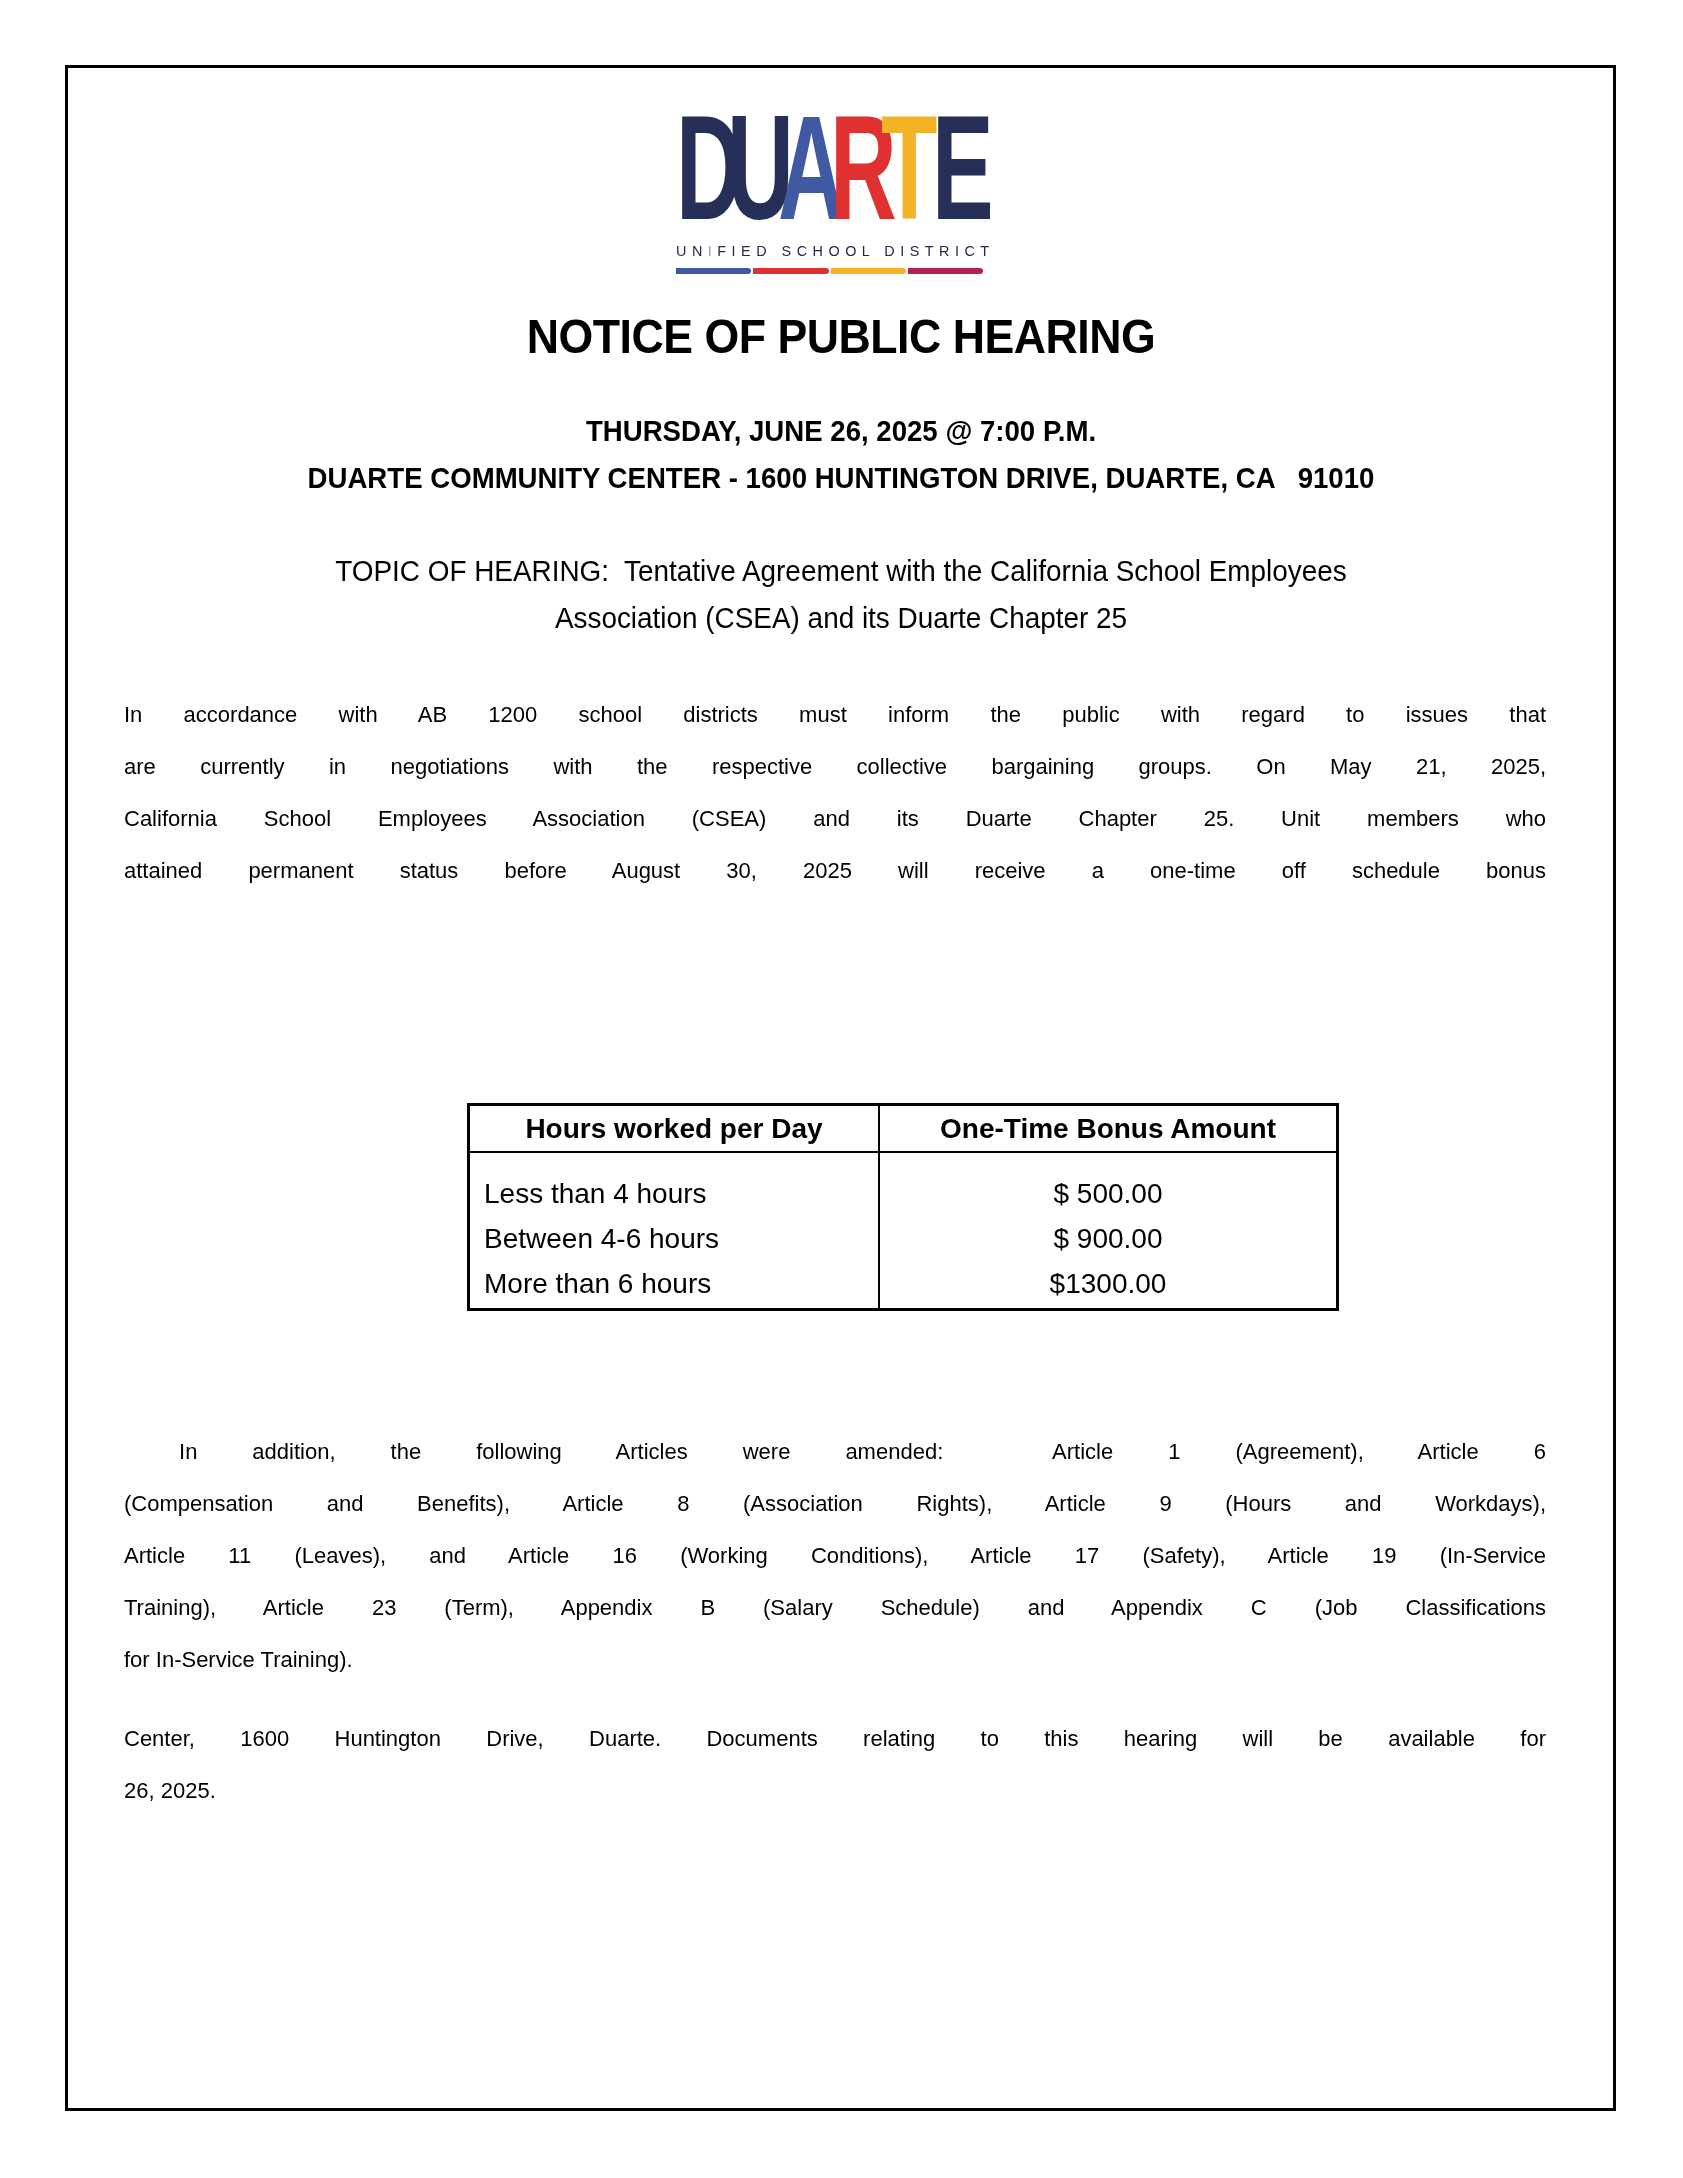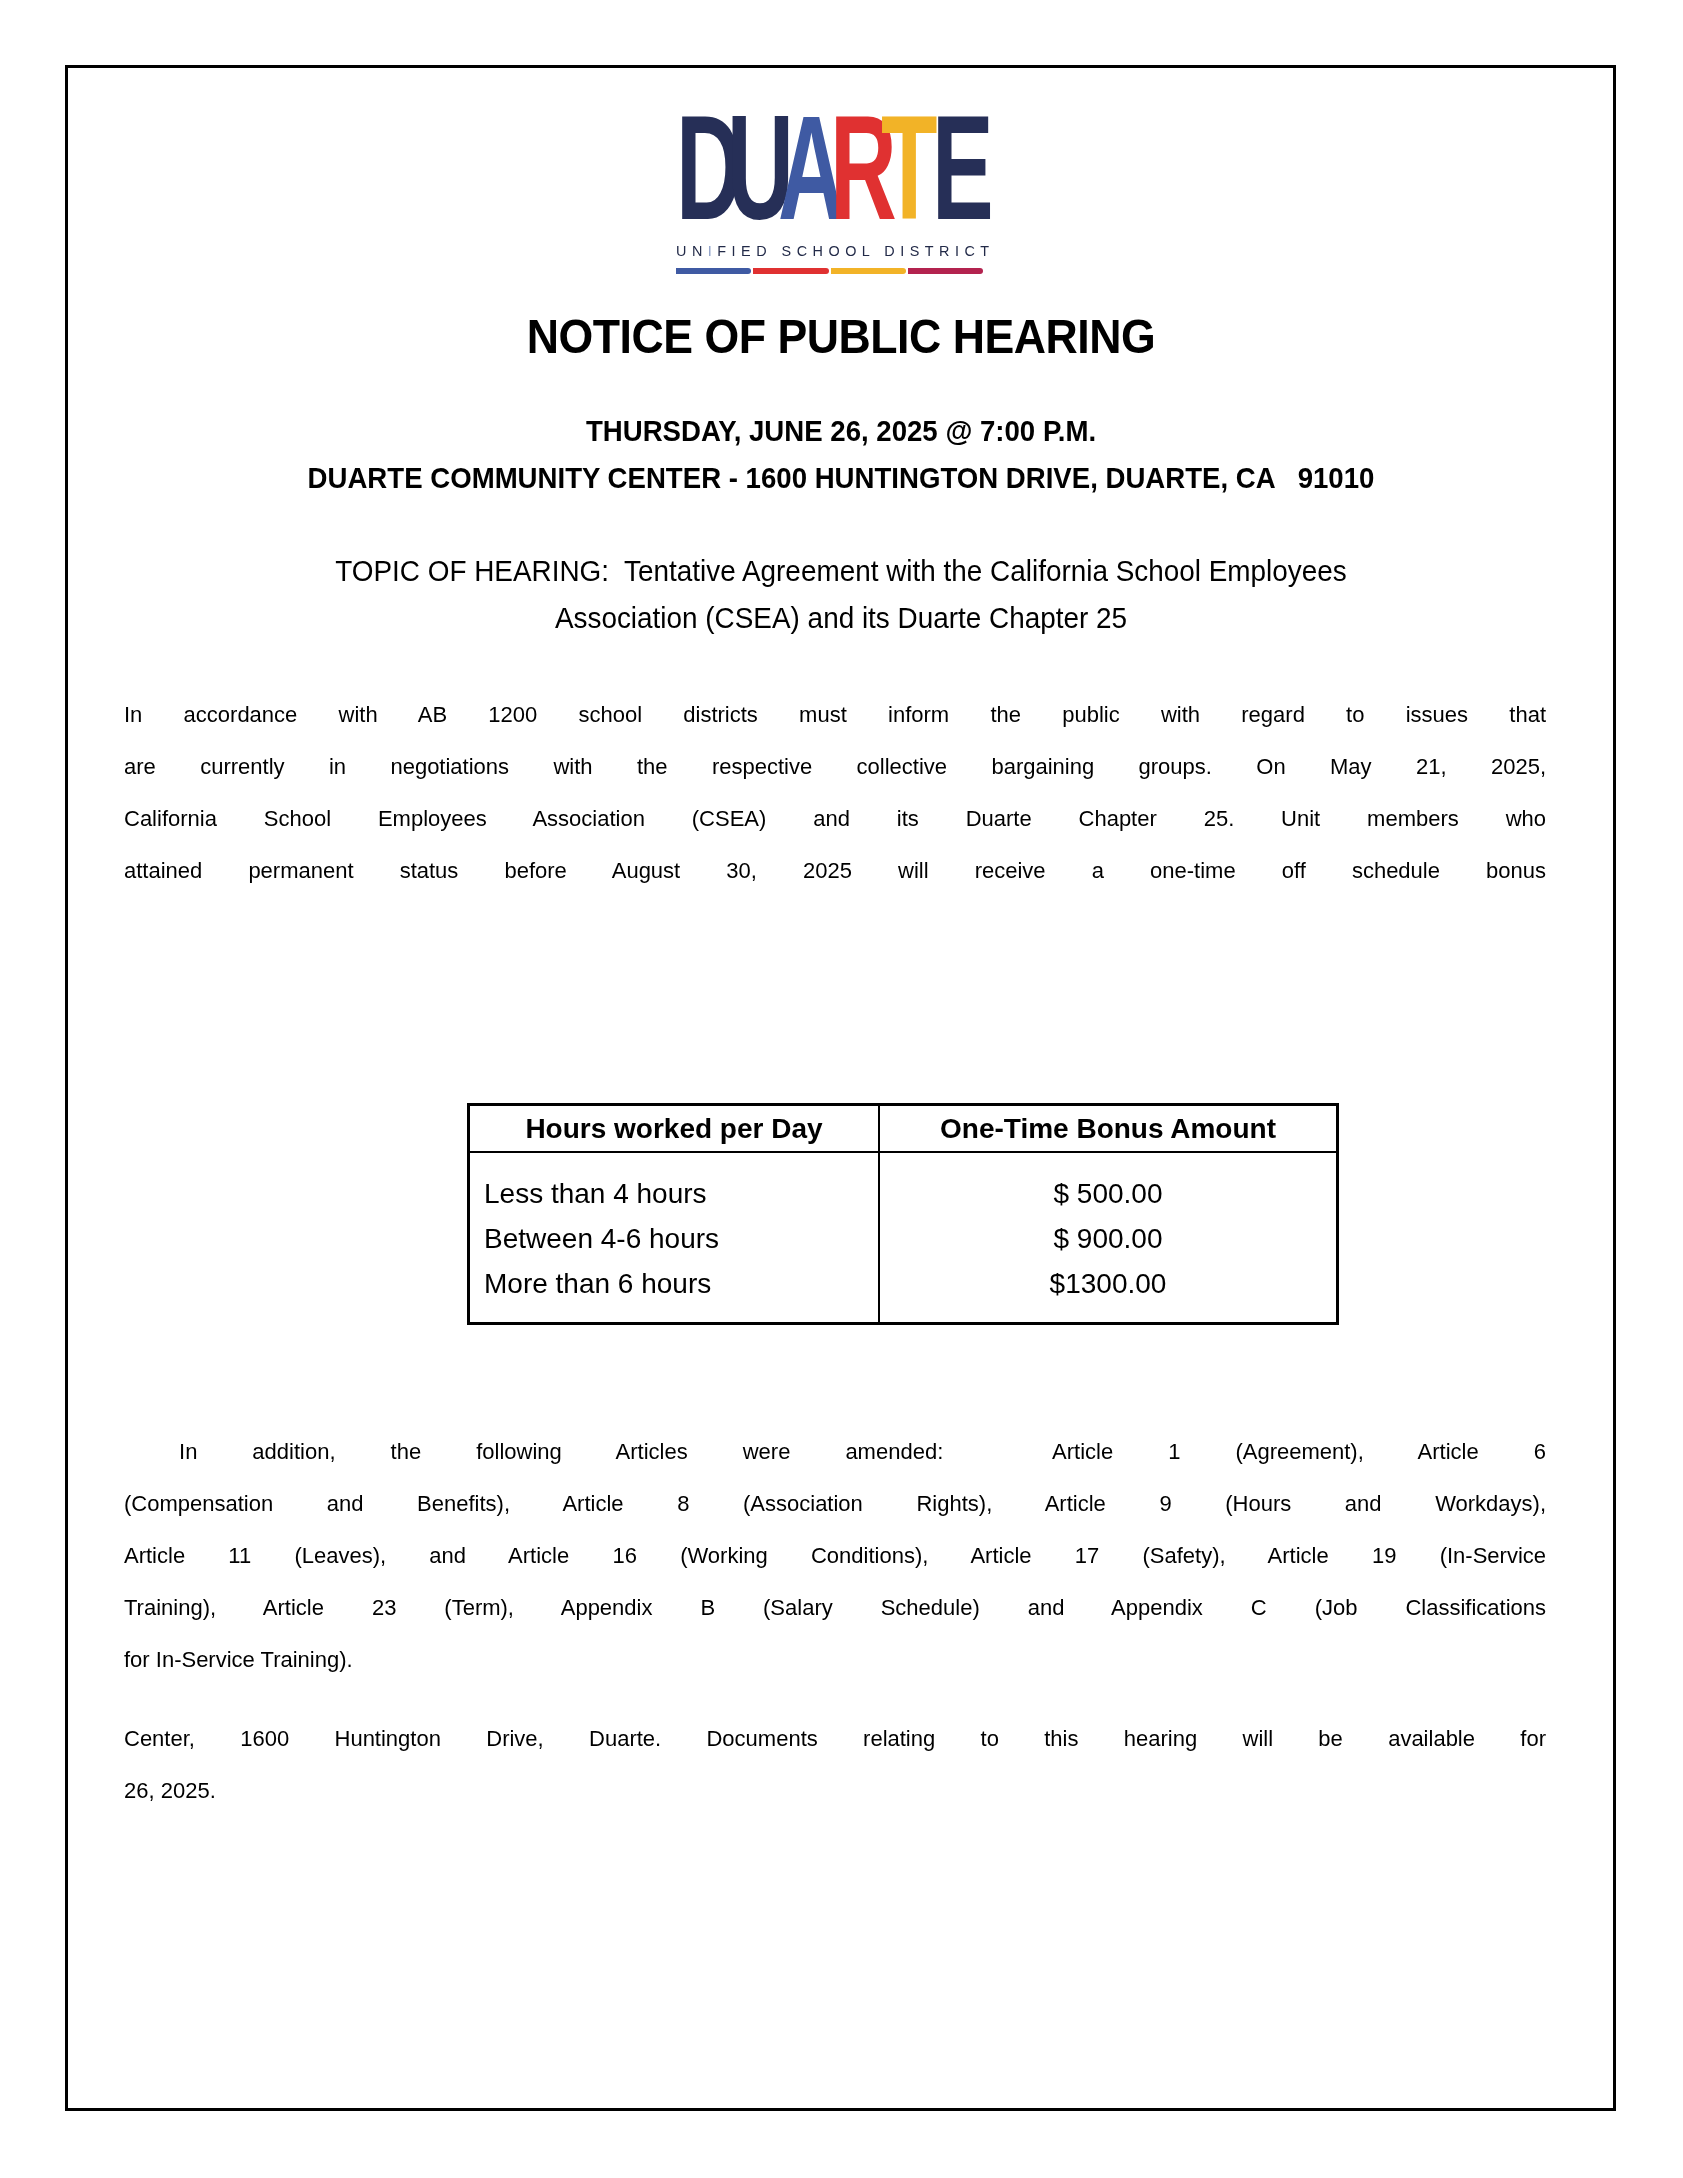--- a/index.html
+++ b/index.html
@@ -41,21 +41,21 @@
   
   .bonus-table { position: absolute; left: 467px; top: 1103px; border-collapse: collapse;
                  border: 3px solid #000; font-size: 28px; }
   .bonus-table th, .bonus-table td { padding: 0 14px; height: 45px; line-height: 45px; white-space: nowrap; }
   .bonus-table th { font-weight: 700; border-bottom: 2px solid #000; height: 44px; text-align: center; }
   .bonus-table td { height: 45px; }
   .bonus-table .c1 { width: 380px; border-right: 2px solid #000; text-align: left; }
   .bonus-table th.c1 { text-align: center; }
   .bonus-table .c2 { width: 428px; text-align: center; }
   .bonus-table tbody tr:first-child td { padding-top: 18px; }
-  .bonus-table tbody tr:last-child td { padding-bottom: 16px; }
+  .bonus-table tbody tr:last-child td { padding-bottom: 2px; }
 </style>
 </head>
 <body>
 
 <div class="page-border"></div>
 
 <div class="logo">
   <div class="logo-word">
     <span class="logo-letter" style="color: rgb(38, 47, 87);">D</span>
     <span class="logo-letter" style="color: rgb(38, 47, 87);">U</span>

